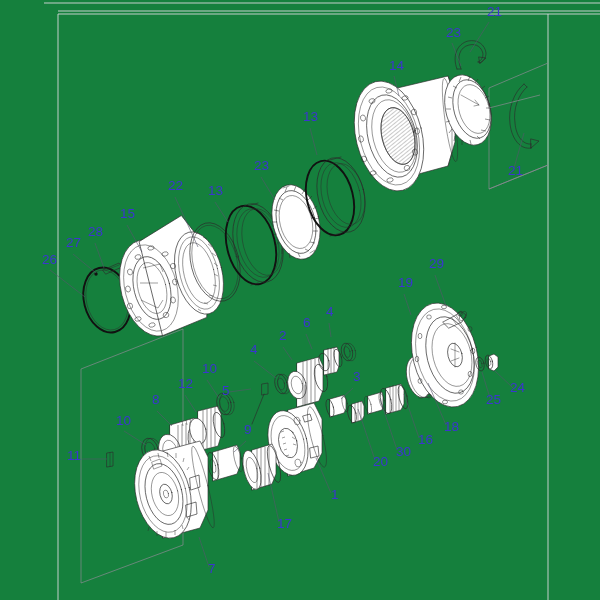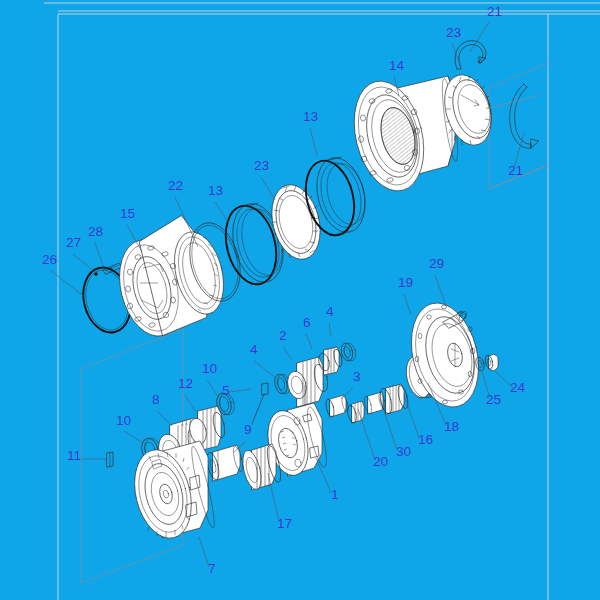--- a/index.html
+++ b/index.html
@@ -8,21 +8,21 @@
     padding: 0;
     background: #ffffff;
   }
   body {
     font-family: "Liberation Sans", sans-serif;
   }
   #stage {
     position: relative;
     width: 600px;
     height: 600px;
-    background: #0ea5e9;
+    background: #15803d;
     overflow: hidden;
   }
   #stage svg {
     position: absolute;
     left: 0;
     top: 0;
     display: block;
   }
   .callout-label {
     font-family: "Liberation Sans", sans-serif;

